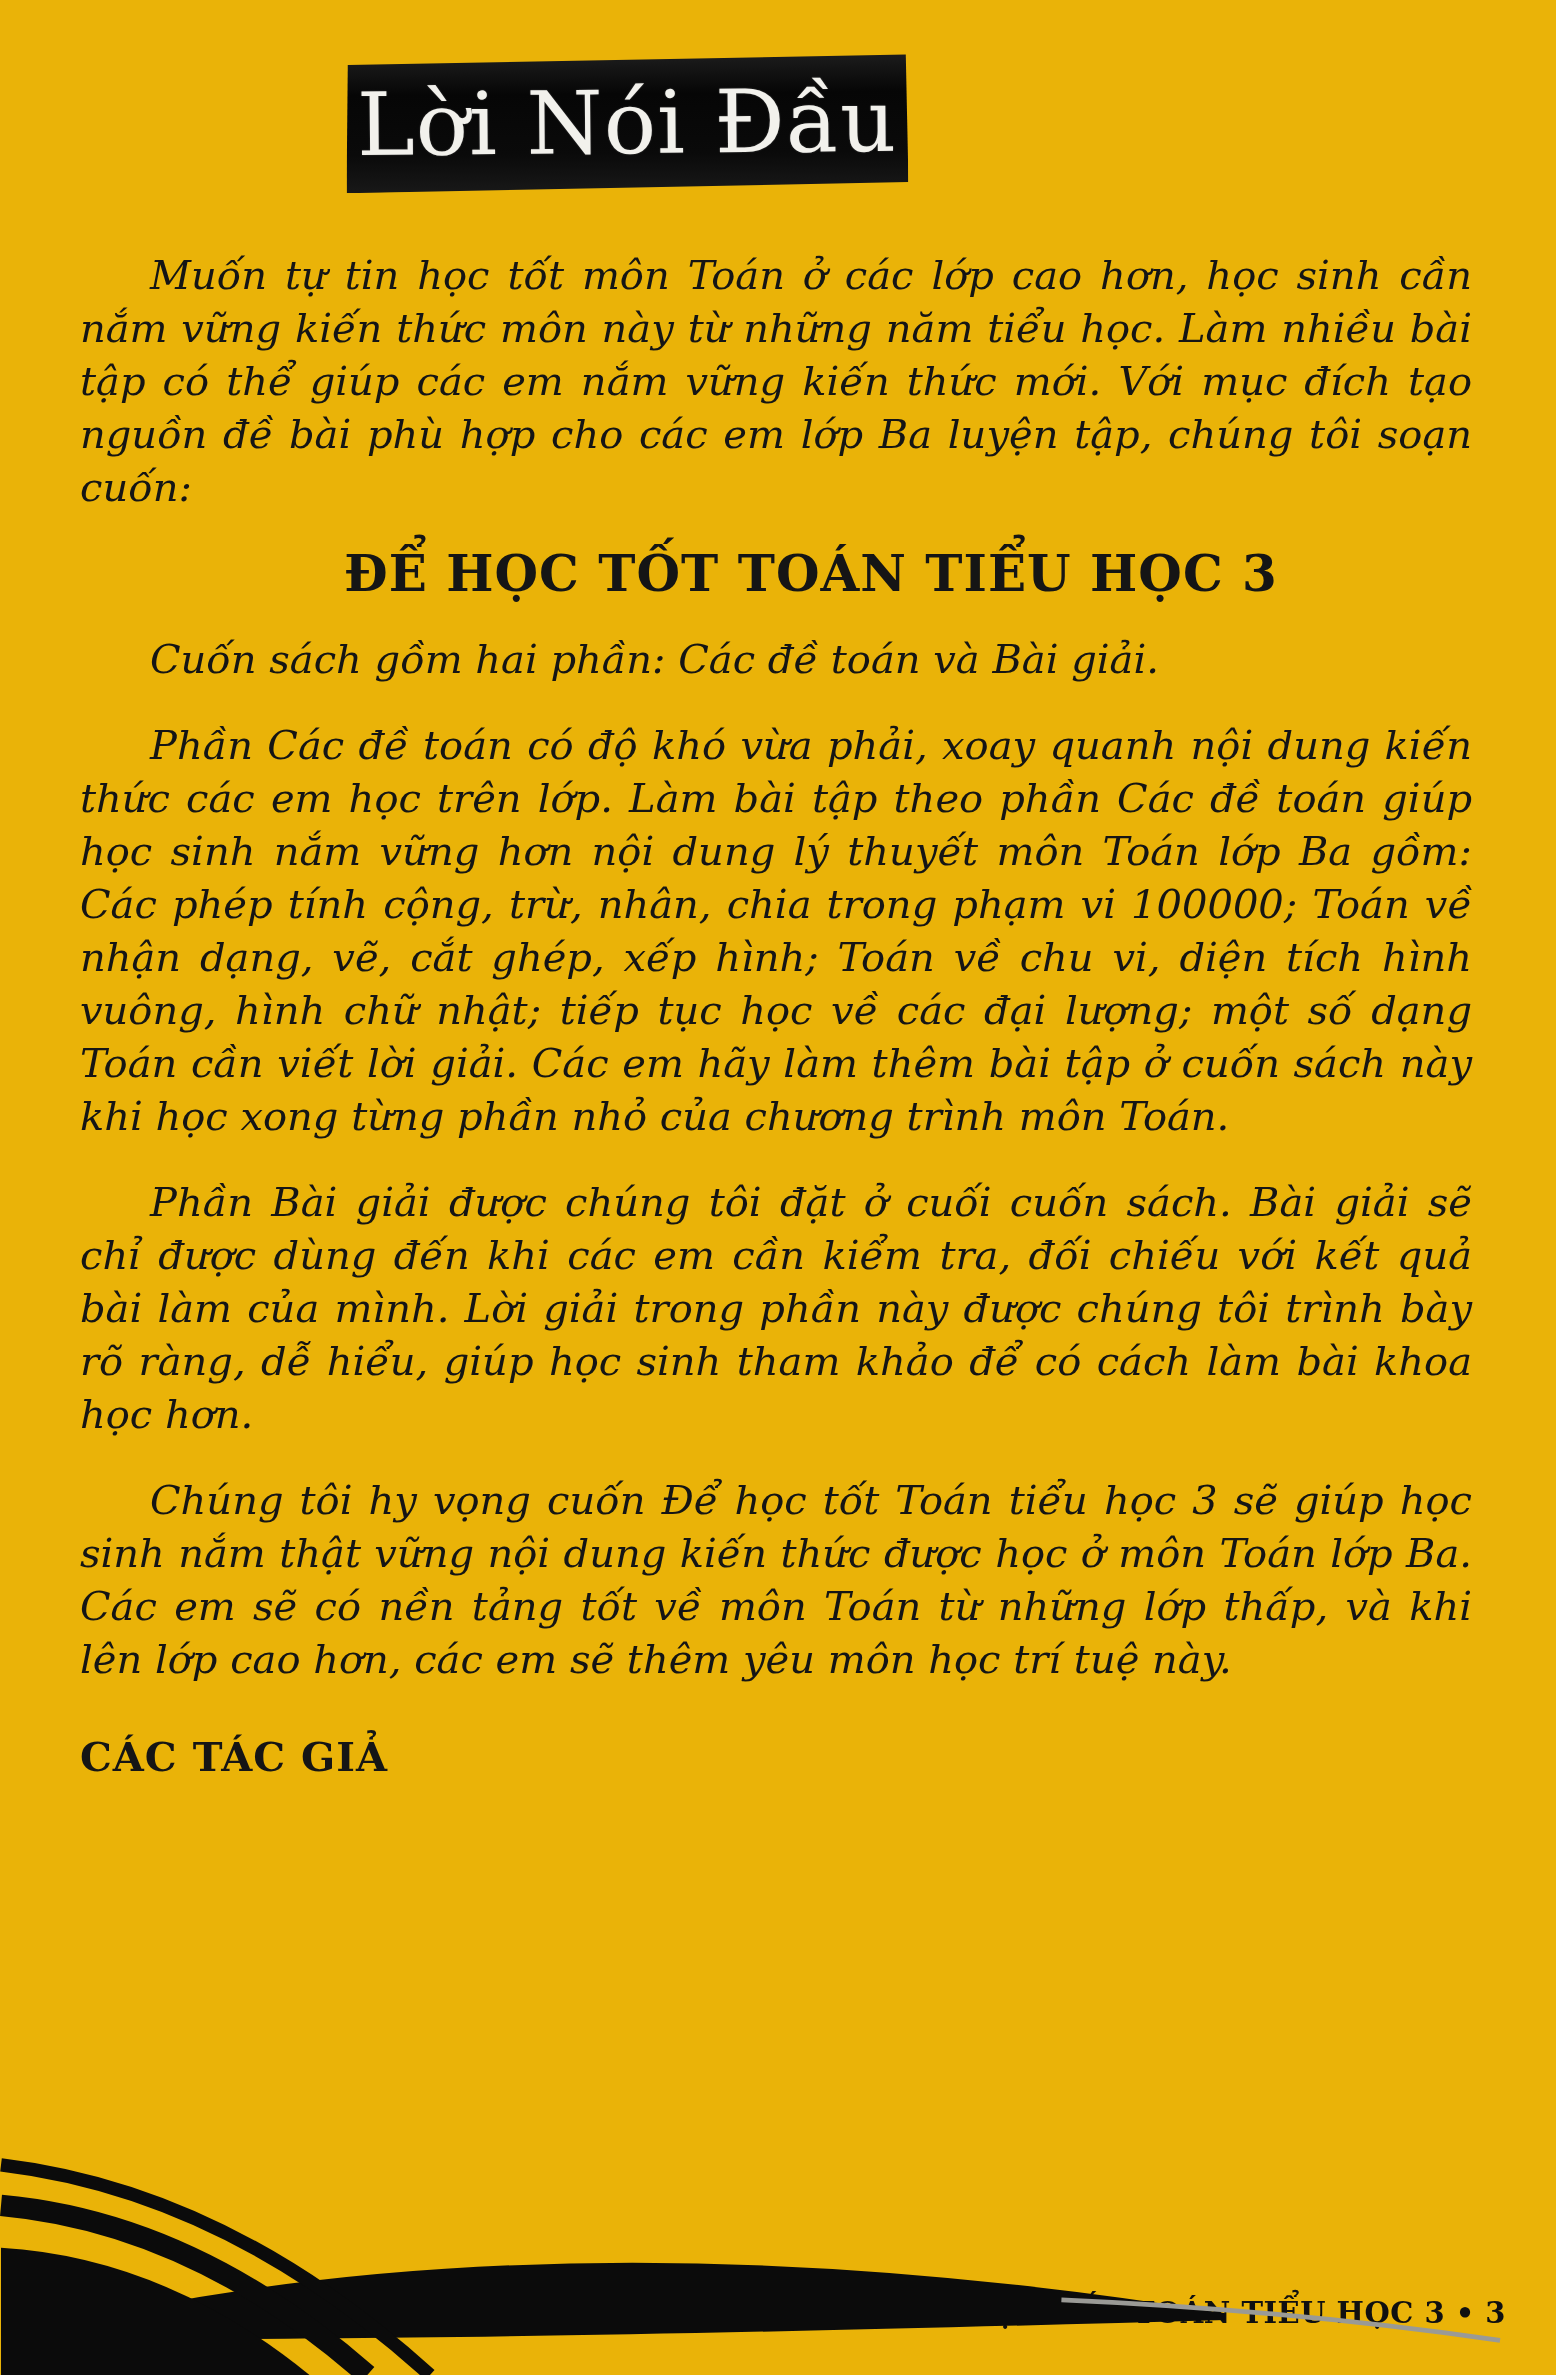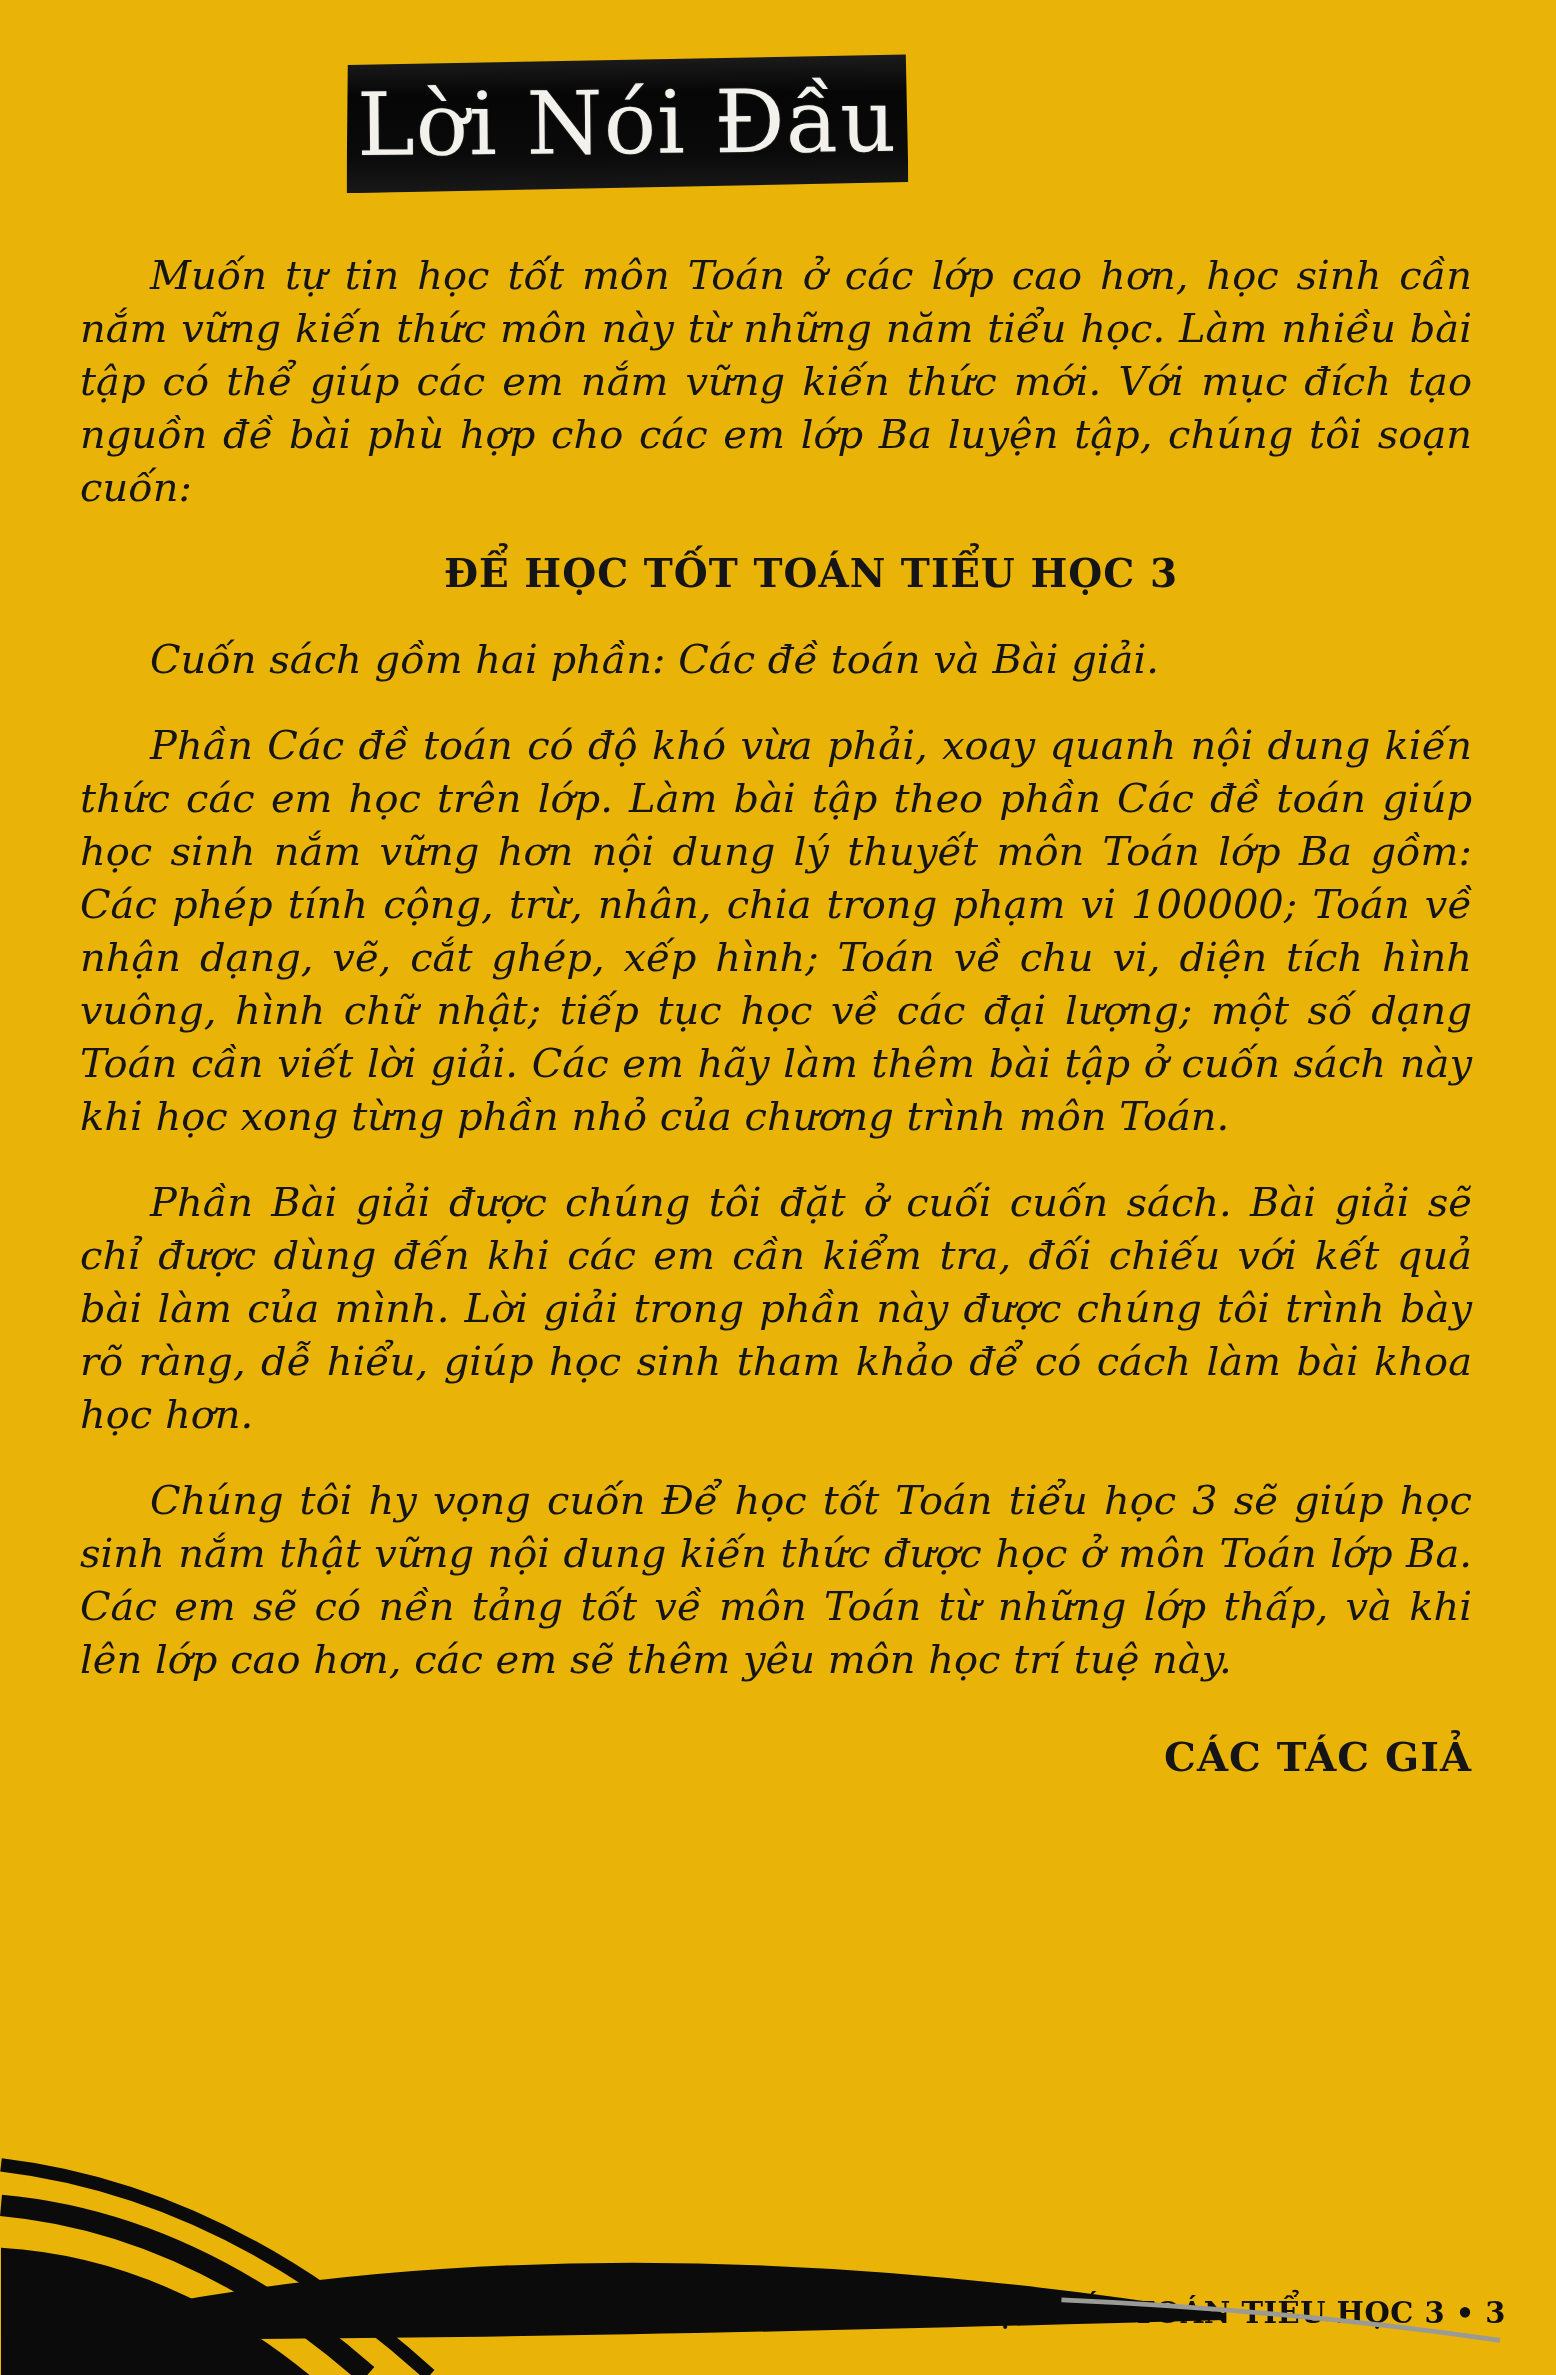--- a/index.html
+++ b/index.html
@@ -46,31 +46,30 @@
     line-height: 53px;
     text-align: justify;
   }
   .body-text p {
     margin: 0 0 33px 0;
     text-indent: 70px;
   }
   .heading {
     font-style: normal;
     font-weight: bold;
-    font-size: 39px;
+    font-size: 50px;
     text-align: center;
     text-indent: 0;
     margin: 44px 0 41px 0;
     letter-spacing: 1px;
   }
   .authors {
     font-style: normal;
     font-weight: bold;
     font-size: 40px;
-    text-align: right;
     margin-top: 44px;
     letter-spacing: 1px;
   }
   
   .footer-label {
     position: absolute;
     top: 2296px;
     right: 50px;
     font-weight: bold;
     font-size: 29px;

